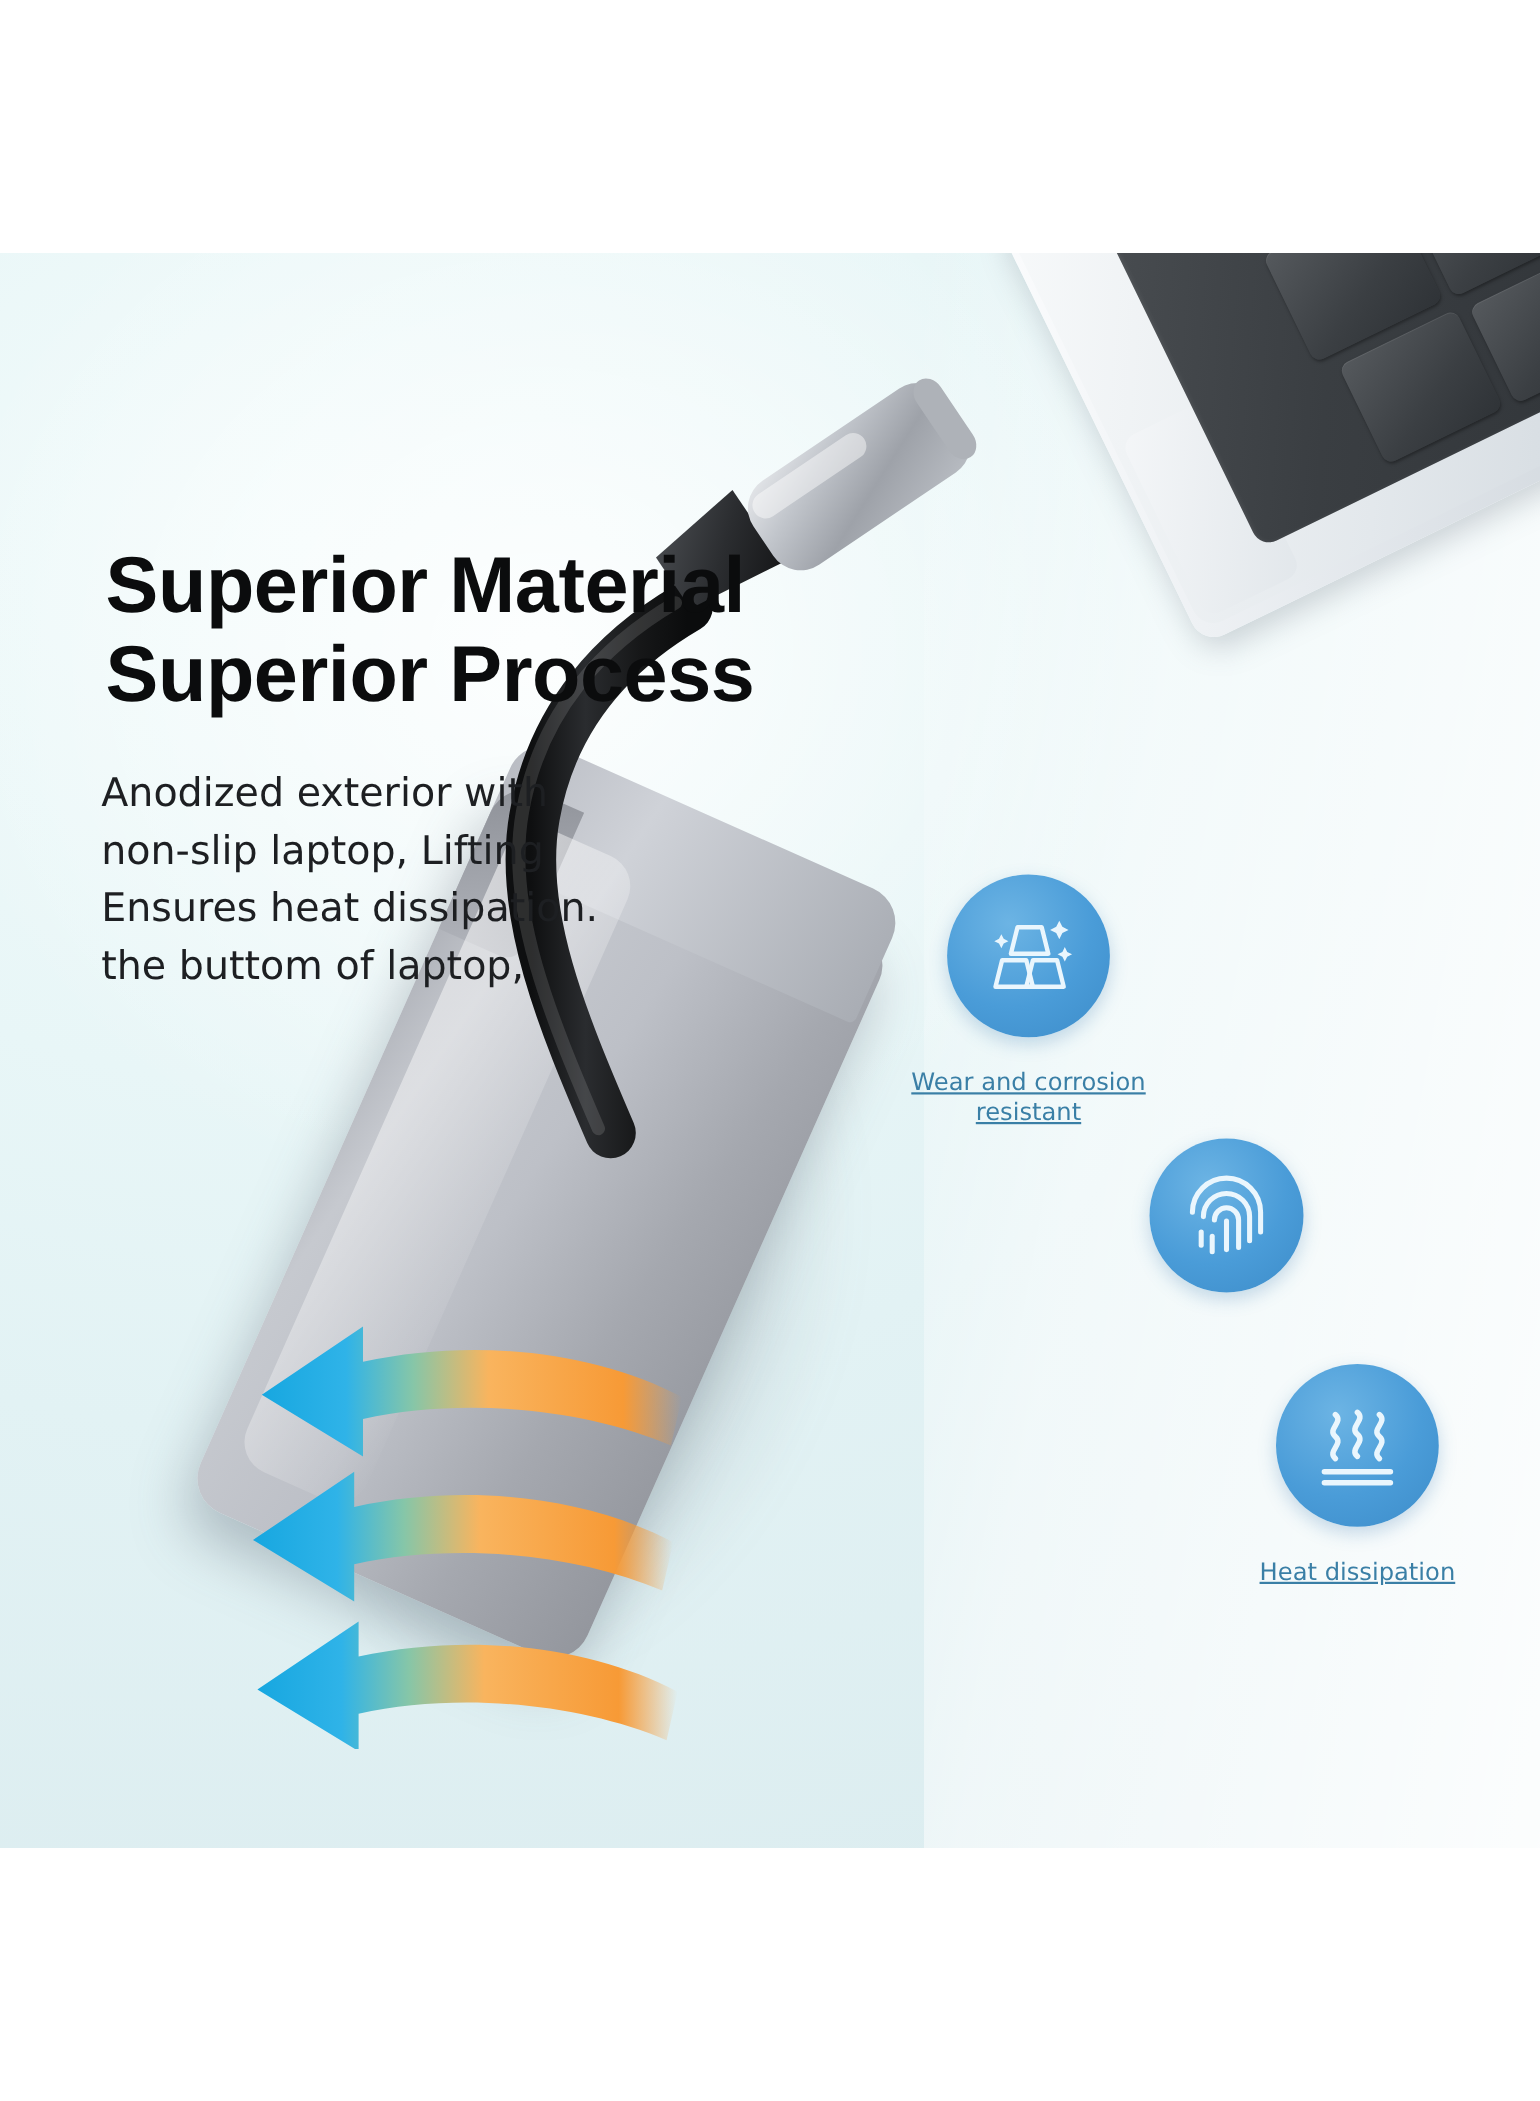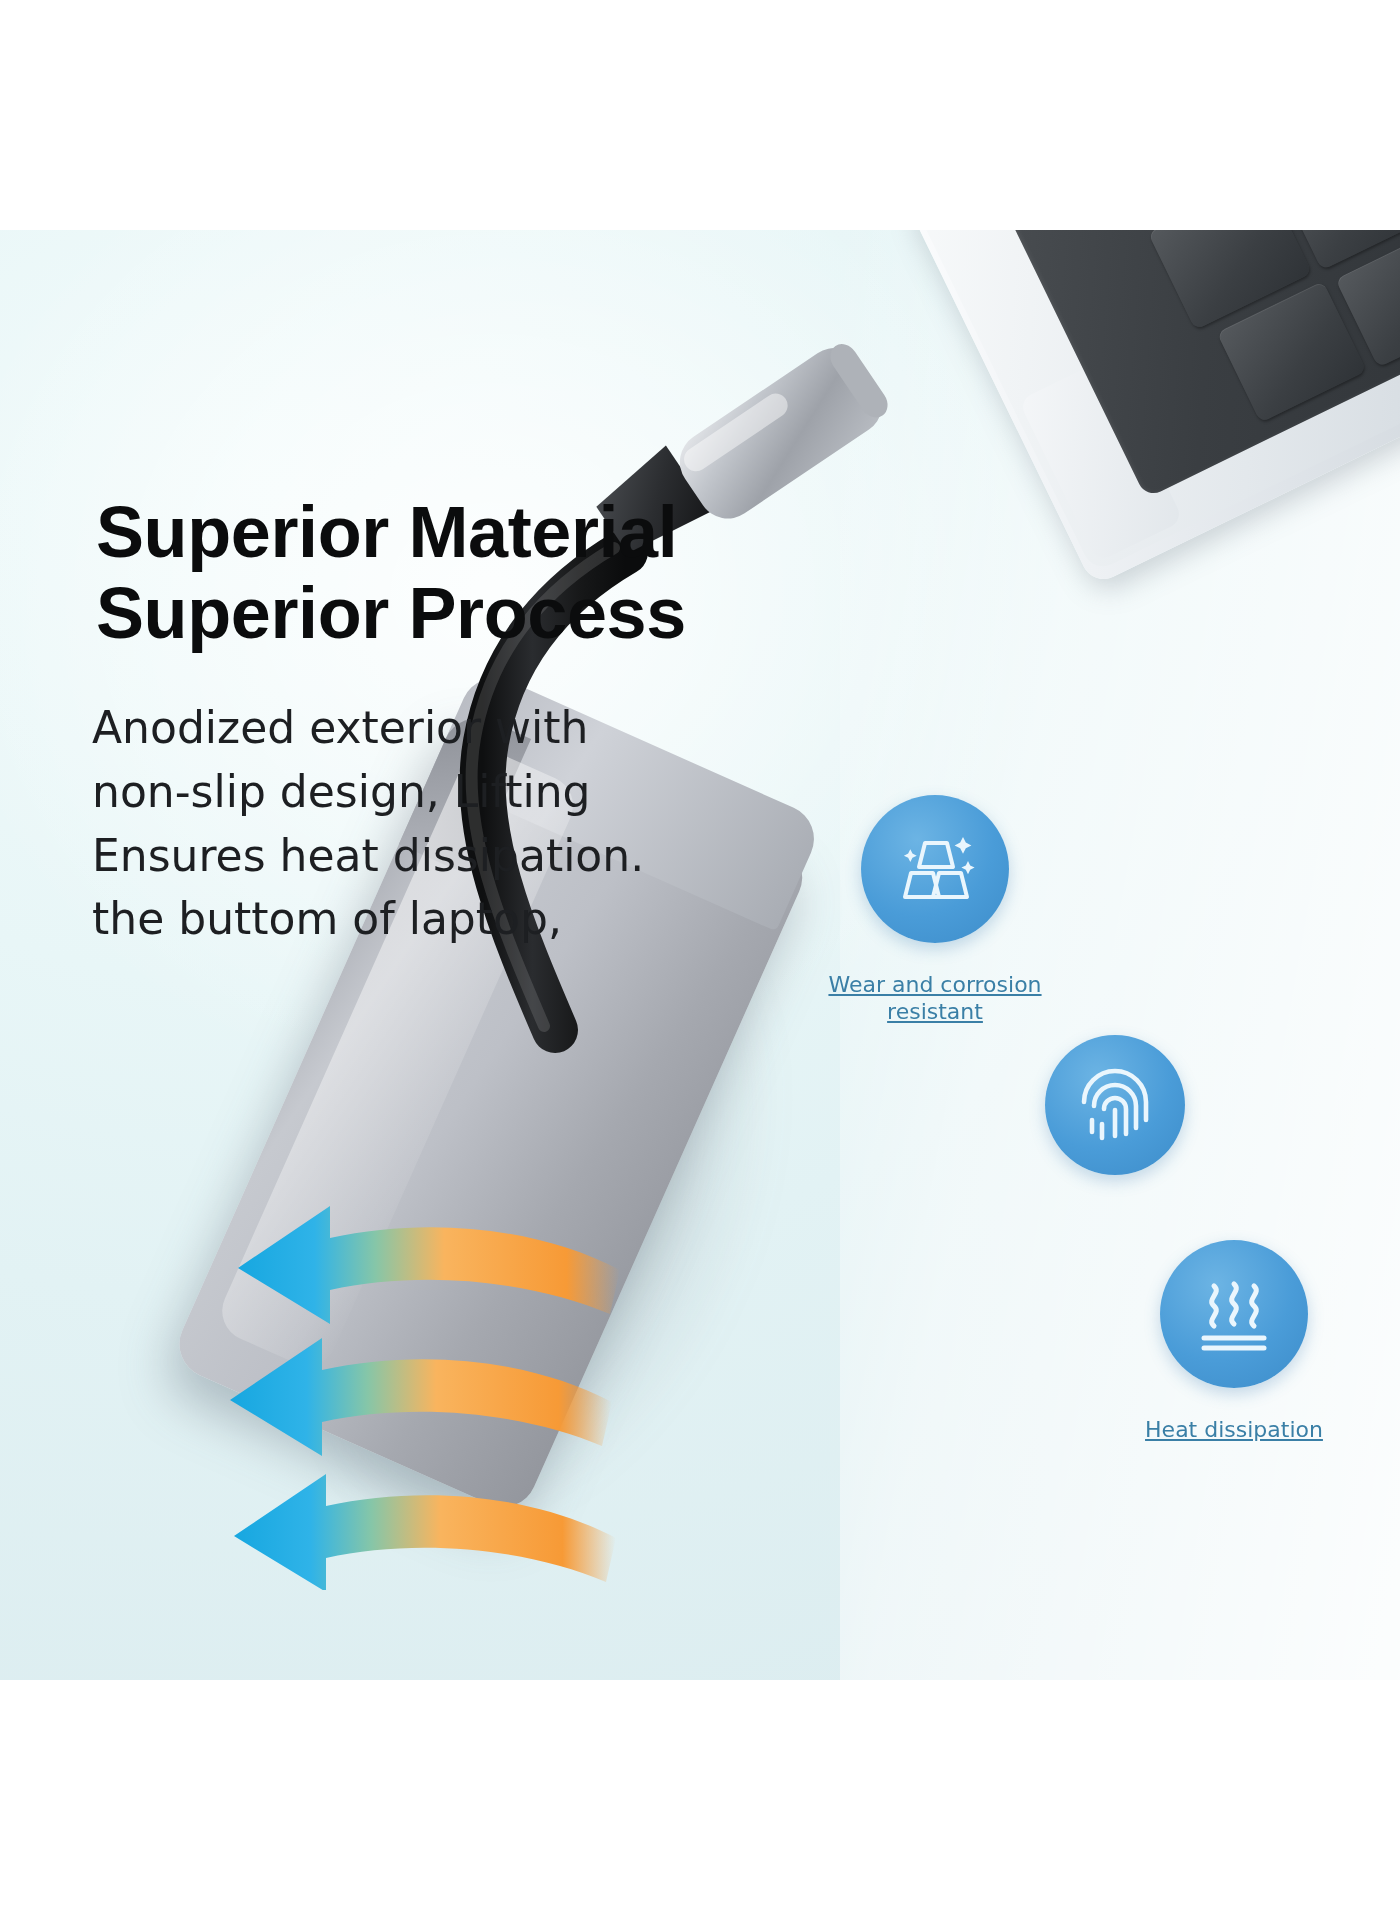--- a/index.html
+++ b/index.html
@@ -91,21 +91,21 @@
 
   
   .headline{
     position:absolute;left:96px;top:262px;width:640px;
     font-family:"Liberation Sans",sans-serif;font-weight:bold;
     font-size:72px;line-height:1.12;color:#0b0c0d;letter-spacing:-.4px;
   }
   .headline div{white-space:nowrap;}
   .body-copy{
     position:absolute;left:92px;top:466px;width:420px;
-    font-family:"DejaVu Sans",sans-serif;font-size:44px;line-height:1.45;color:#1d1f22;
+    font-family:"DejaVu Sans",sans-serif;font-size:36px;line-height:1.45;color:#1d1f22;
   }
   .body-copy div{white-space:nowrap;}
 
   
   .feature{position:absolute;text-align:center;}
   .badge{
     border-radius:50%;
     background:radial-gradient(circle at 38% 30%,#6cb4e4 0%,#4a9cd8 55%,#3d8cc9 100%);
     display:flex;align-items:center;justify-content:center;
     box-shadow:0 6px 16px rgba(60,125,180,.28);
@@ -270,21 +270,21 @@
       <div class="feat-label">Heat dissipation</div>
     </div>
 
     <div class="headline">
       <div>Superior Material</div>
       <div>Superior Process</div>
     </div>
 
     <div class="body-copy">
       <div>Anodized exterior with</div>
-      <div>non-slip design, Lifting</div>
+      <div>non-slip laptop, Lifting</div>
       <div>Ensures heat dissipation.</div>
       <div>the buttom of laptop,</div>
     </div>
 
   </div>
 
   <div class="frame-bottom"></div>
 </div>
 
 </body></html>

